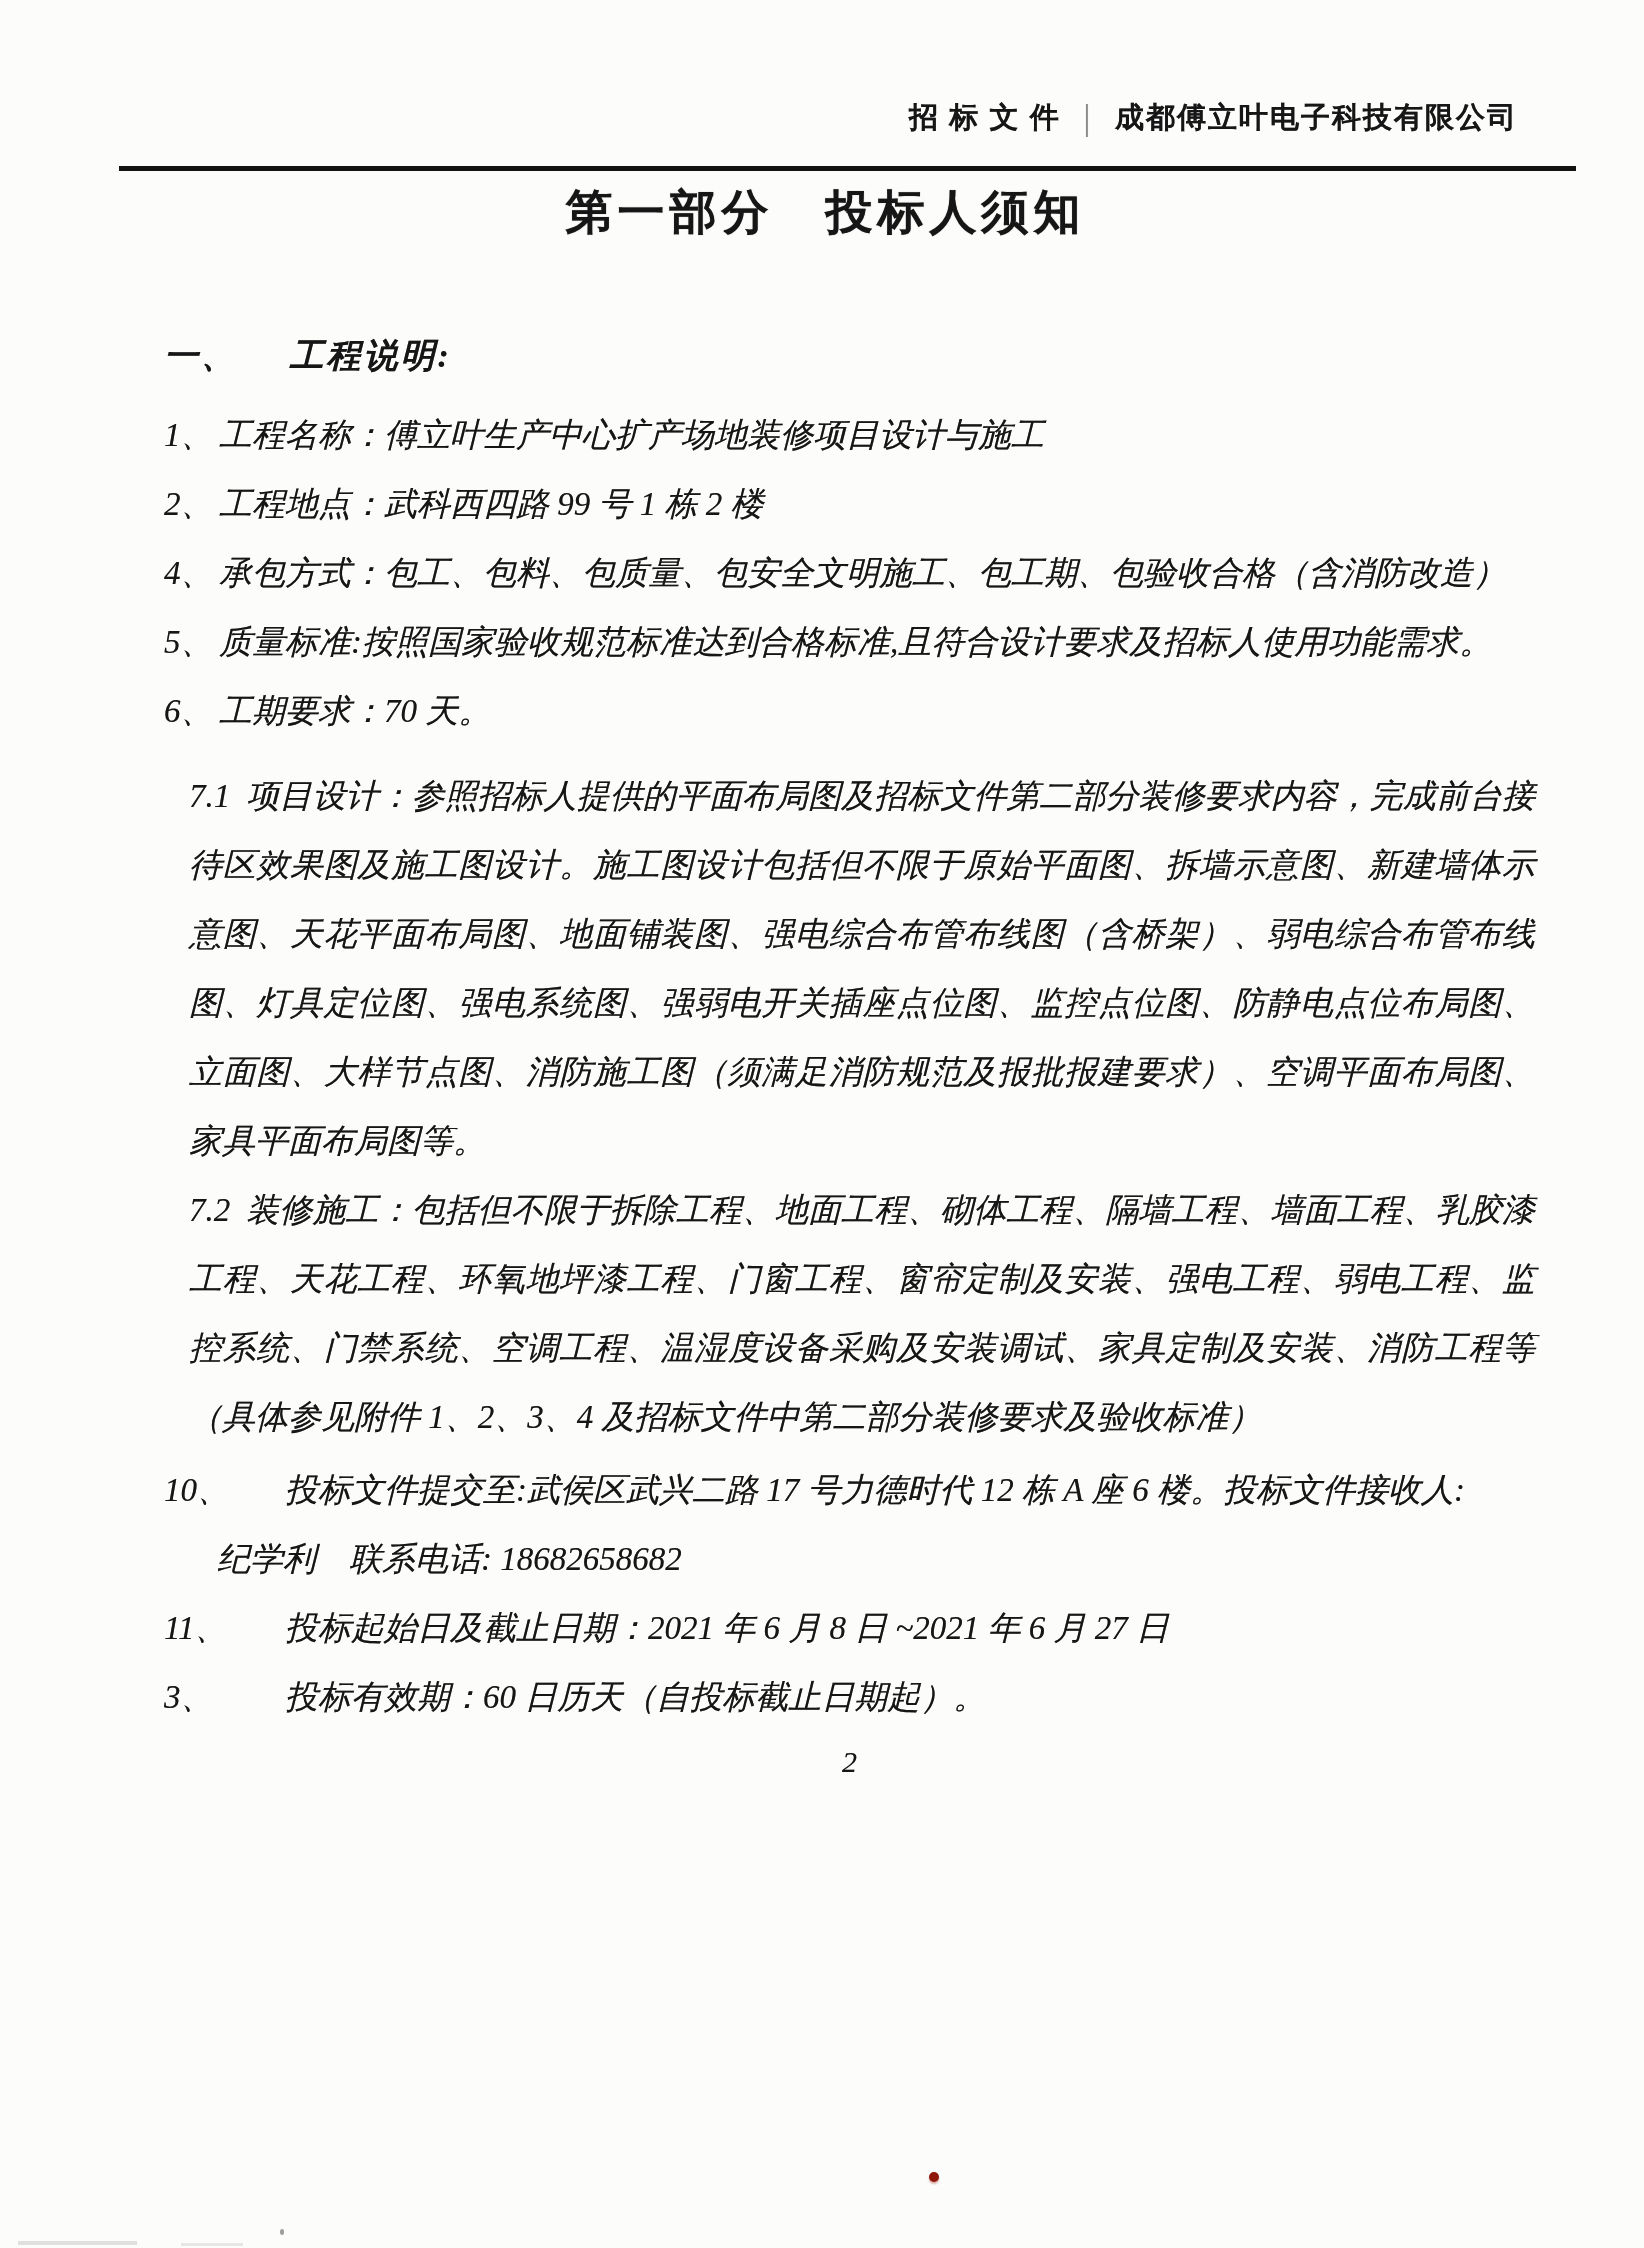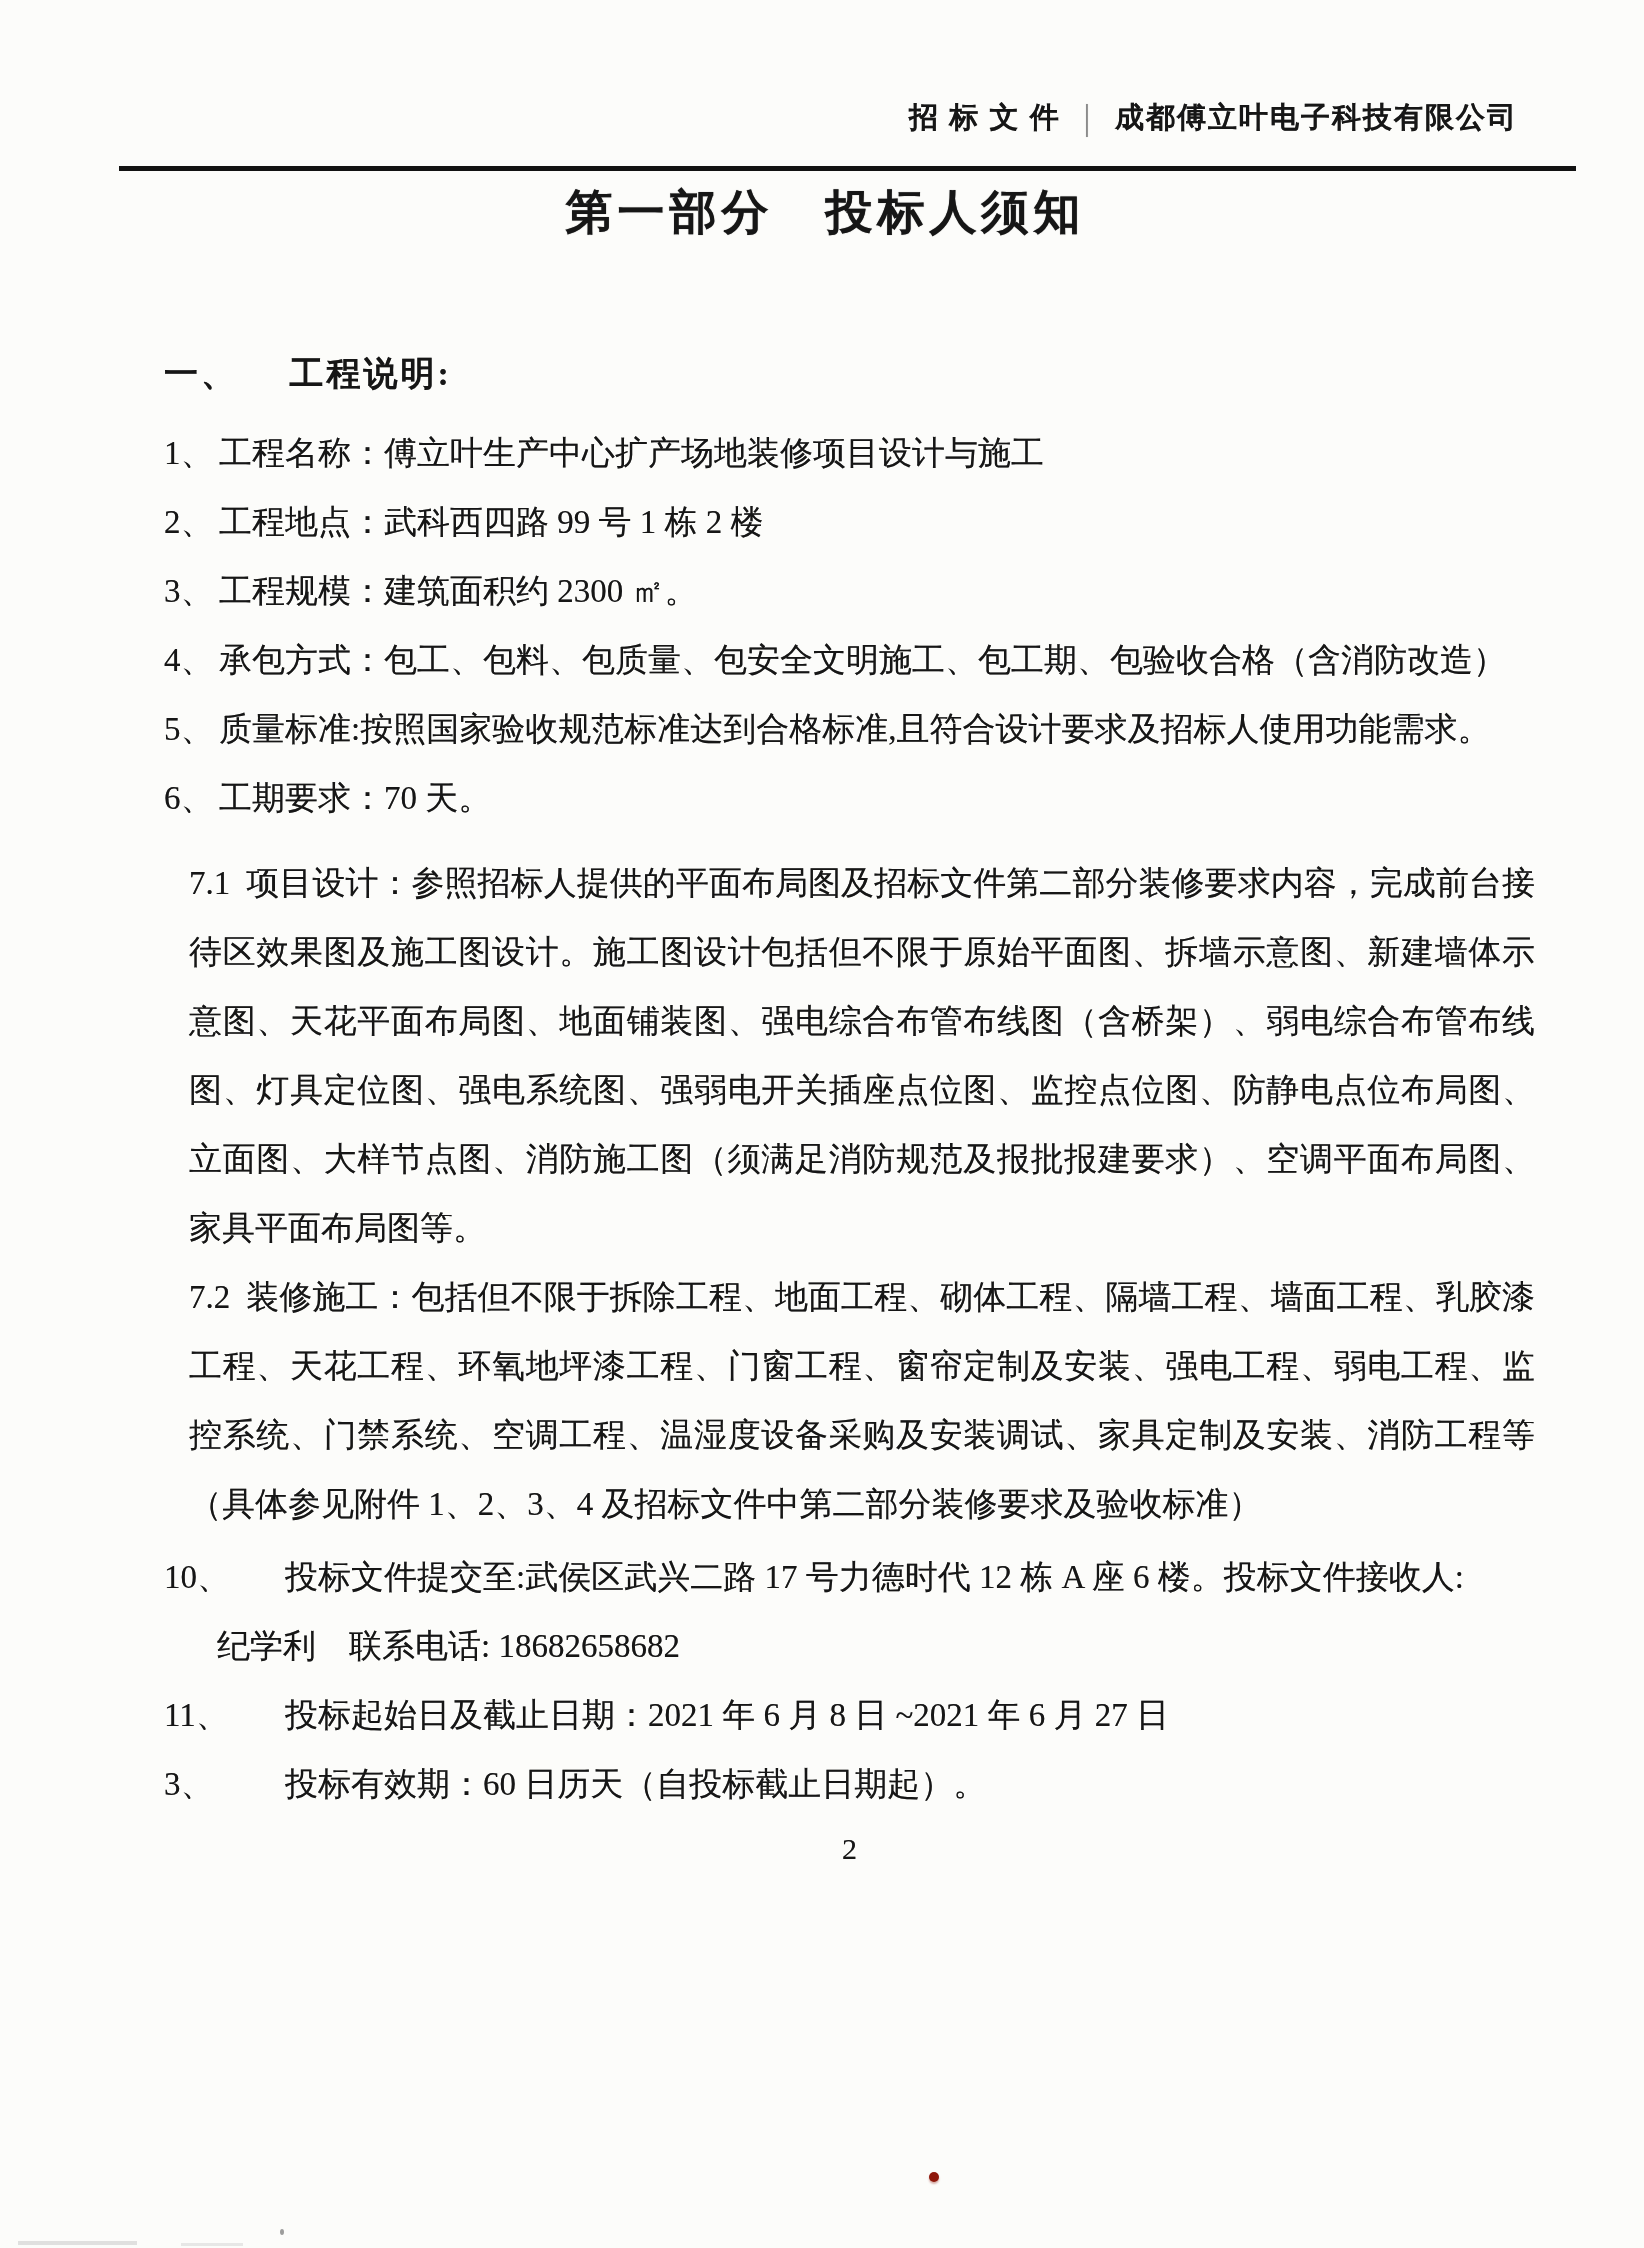--- a/index.html
+++ b/index.html
@@ -46,26 +46,27 @@
     text-align: center;
     padding-left: 6px;
     box-sizing: border-box;
     font-size: 47px;
     font-weight: bold;
     letter-spacing: 5px;
     text-shadow: 0 0 0.8px rgba(0,0,0,0.65);
   }
   .content {
     position: absolute;
-    top: 356px;
+    top: 338px;
     left: 164px;
     width: 1371px;
     font-size: 33px;
     line-height: 36px;
     text-shadow: 0 0 0.6px rgba(0,0,0,0.5);
+    font-style: italic;
   }
   .heading {
     font-weight: bold;
     font-size: 34px;
     margin-bottom: 43px;
     letter-spacing: 3px;
     white-space: nowrap;
   }
   .heading .h-label { margin-left: 40px; }
   .item {
@@ -154,23 +155,20 @@
     <div class="heading">
       <span class="h-num">一、</span>
       <span class="h-label">工程说明:</span>
     </div>
 
     <div class="item">
       <span class="num">1、</span><span class="txt">工程名称：傅立叶生产中心扩产场地装修项目设计与施工</span>
     </div>
     <div class="item">
       <span class="num">2、</span><span class="txt">工程地点：武科西四路 99 号 1 栋 2 楼</span>
-    </div>
-    <div class="item">
-      <span class="num">3、</span><span class="txt">工程规模：建筑面积约 2300 ㎡。</span>
     </div>
     <div class="item">
       <span class="num">4、</span><span class="txt">承包方式：包工、包料、包质量、包安全文明施工、包工期、包验收合格（含消防改造）</span>
     </div>
     <div class="item">
       <span class="num">5、</span><span class="txt">质量标准:按照国家验收规范标准达到合格标准,且符合设计要求及招标人使用功能需求。</span>
     </div>
     <div class="item">
       <span class="num">6、</span><span class="txt">工期要求：70 天。</span>
     </div>

